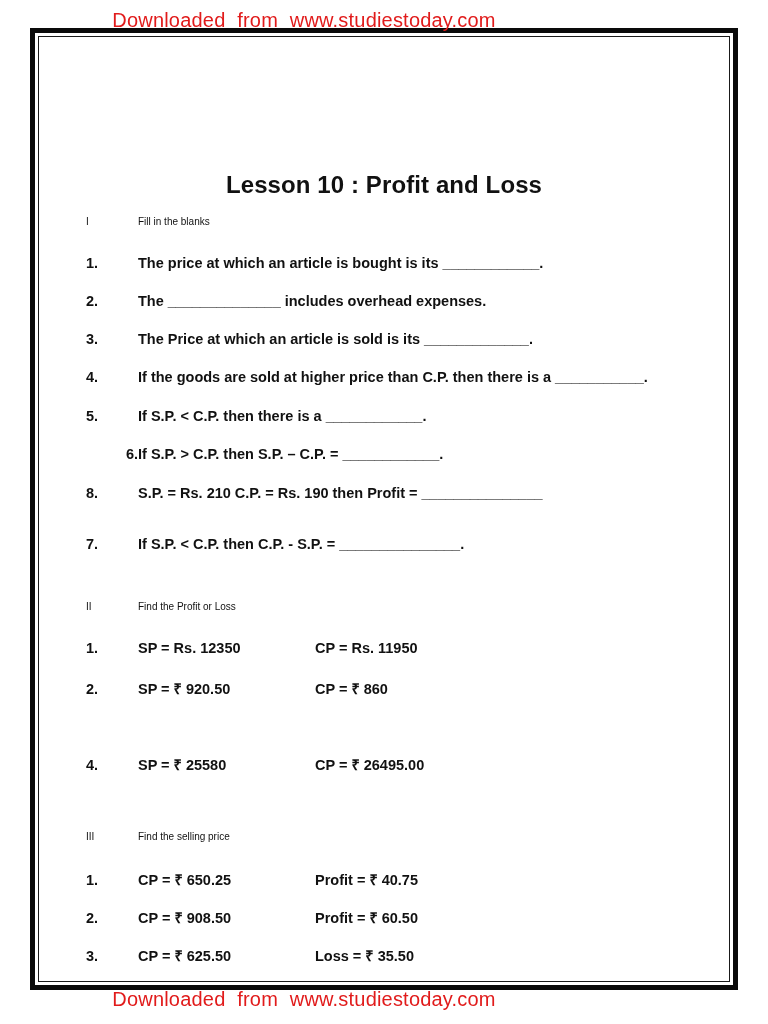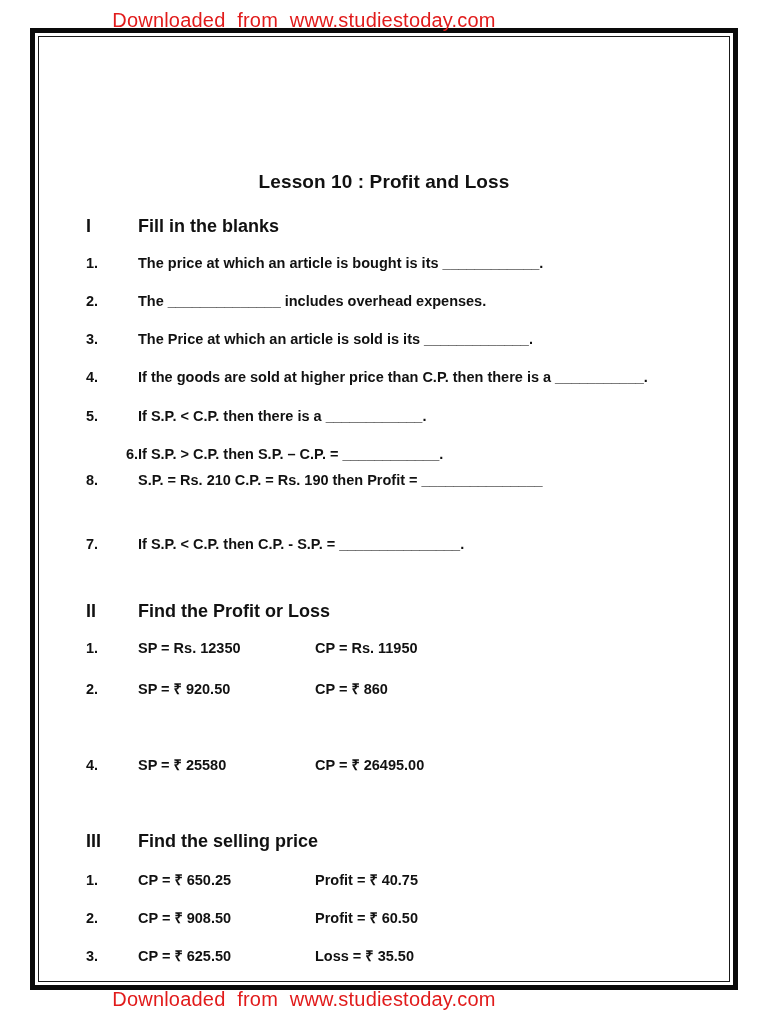--- a/index.html
+++ b/index.html
@@ -66,31 +66,31 @@
     box-sizing: border-box;
   }
 
   .doc-title {
     position: absolute;
     left: 0;
     top: 143px;
     width: 708px;
     text-align: center;
     font-family: "Liberation Sans", sans-serif;
-    font-size: 19px;
+    font-size: 24px;
     font-weight: bold;
     color: #111111;
     letter-spacing: 0.1px;
   }
 
   .section-head {
     position: absolute;
     font-family: "Liberation Sans", sans-serif;
-    font-size: 18px;
-    font-weight: bold;
+    font-size: 10px;
+    font-weight: normal;
     color: #111111;
     white-space: nowrap;
   }
   .section-head .sec-num {
     display: inline-block;
     width: 52px;
   }
 
   .q-row {
     position: absolute;
@@ -146,21 +146,21 @@
   </div>
   <div class="q-row" style="top:341px;">
     <span class="q-num">4.</span><span class="q-text">If the goods are sold at higher price than C.P. then there is a ___________.</span>
   </div>
   <div class="q-row" style="top:380px;">
     <span class="q-num">5.</span><span class="q-text">If  S.P. &lt;  C.P.  then there is a ____________.</span>
   </div>
   <div class="q-row" style="top:418px;text-align:right;">
     <span class="q-num">6.</span><span class="q-text">If  S.P. &gt; C.P.  then  S.P. – C.P. = ____________.</span>
   </div>
-  <div class="q-row" style="top:444px;">
+  <div class="q-row" style="top:457px;">
     <span class="q-num">8.</span><span class="q-text">S.P.  = Rs.  210  C.P.  =  Rs.  190  then Profit  = _______________</span>
   </div>
   <div class="q-row" style="top:508px;">
     <span class="q-num">7.</span><span class="q-text">If  S.P.  &lt;  C.P. then  C.P.  -  S.P.  = _______________.</span>
   </div>
 
   <div class="section-head" style="left:56px; top:573px;">
     <span class="sec-num">II</span><span>Find the Profit or Loss</span>
   </div>
 

